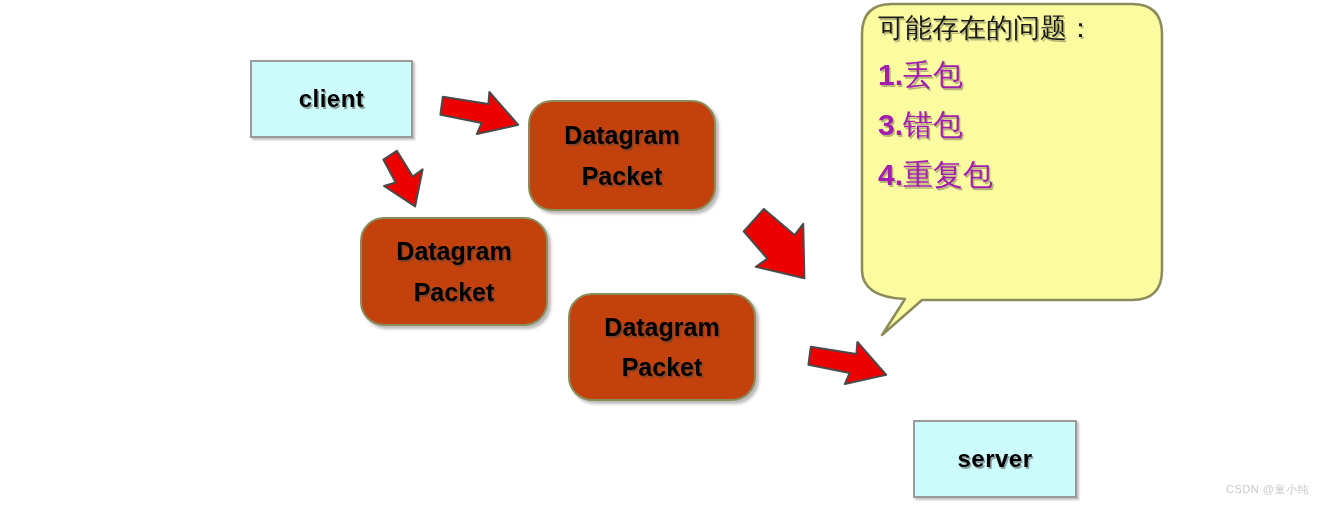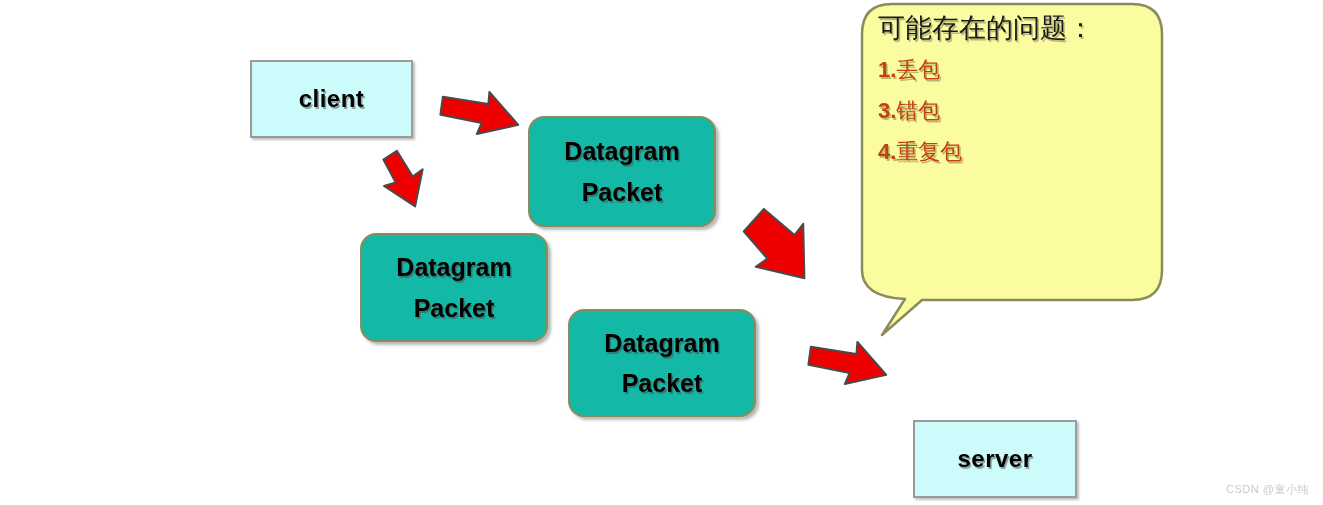--- a/index.html
+++ b/index.html
@@ -33,30 +33,29 @@
     font-size: 24px;
     font-weight: bold;
     color: #000000;
     letter-spacing: 0.5px;
     text-shadow: 1.5px 1.5px 0.5px rgba(90,90,90,0.55);
   }
 
   
   .packet-box {
     position: absolute;
-    background: #14b8a6;
+    background: #c2410c;
     border: 2px solid #8c8c5a;
-    border-radius: 16px;
+    border-radius: 24px;
     box-sizing: border-box;
     display: flex;
     flex-direction: column;
     align-items: center;
     justify-content: center;
     box-shadow: 3px 3px 3px rgba(120,120,120,0.5);
-    margin-top: 16px;
   }
   .packet-line {
     font-size: 25px;
     font-weight: bold;
     color: #000000;
     line-height: 1.05;
     text-shadow: 1.5px 1.5px 0.5px rgba(70,70,70,0.5);
   }
   .packet-line.l1 { margin-bottom: 14px; }
 
@@ -92,22 +91,22 @@
     line-height: 1.1;
     margin-bottom: 14px;
     text-shadow: 1.5px 1.5px 0.5px rgba(140,140,90,0.6);
   }
   .callout-list {
     list-style: none;
     margin: 0;
     padding: 0;
   }
   .callout-item {
-    font-size: 22px;
-    color: #c2410c;
+    font-size: 30px;
+    color: #a21caf;
     line-height: 1.1;
     margin-bottom: 17px;
     text-shadow: 1.5px 1.5px 0.5px rgba(140,140,90,0.6);
     white-space: nowrap;
   }
   .callout-item .num {
     font-weight: bold;
   }
 
   

